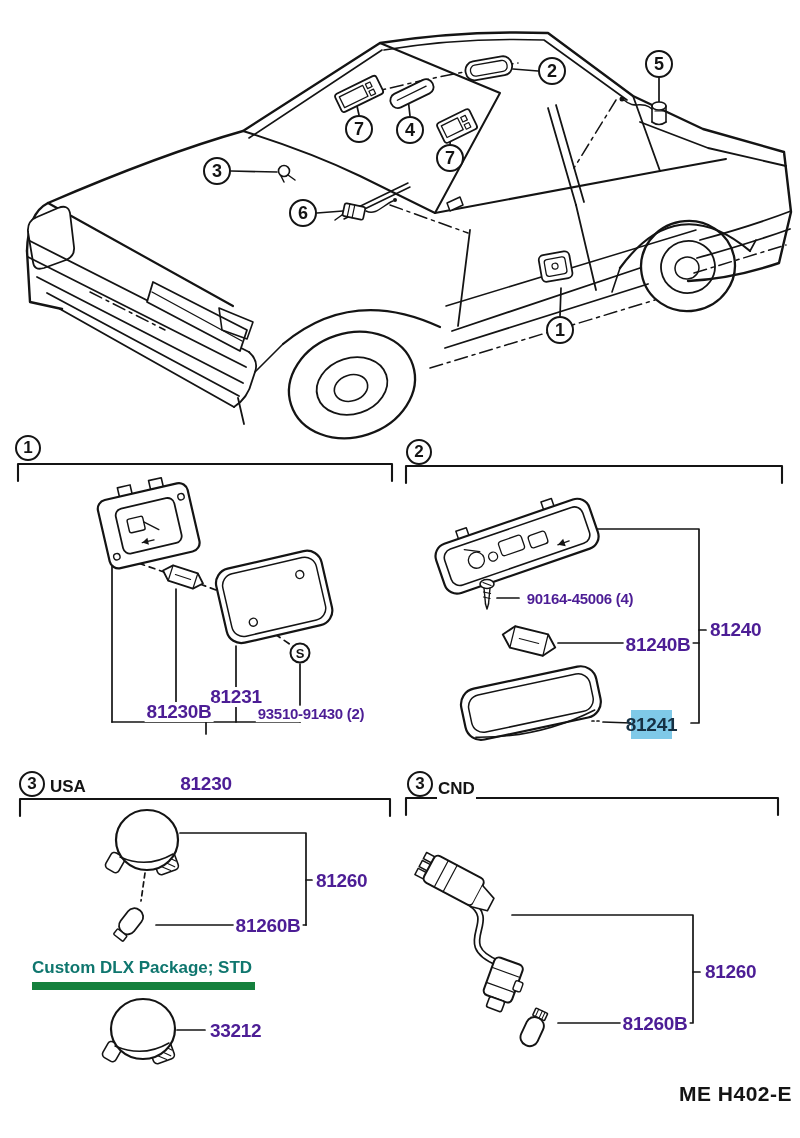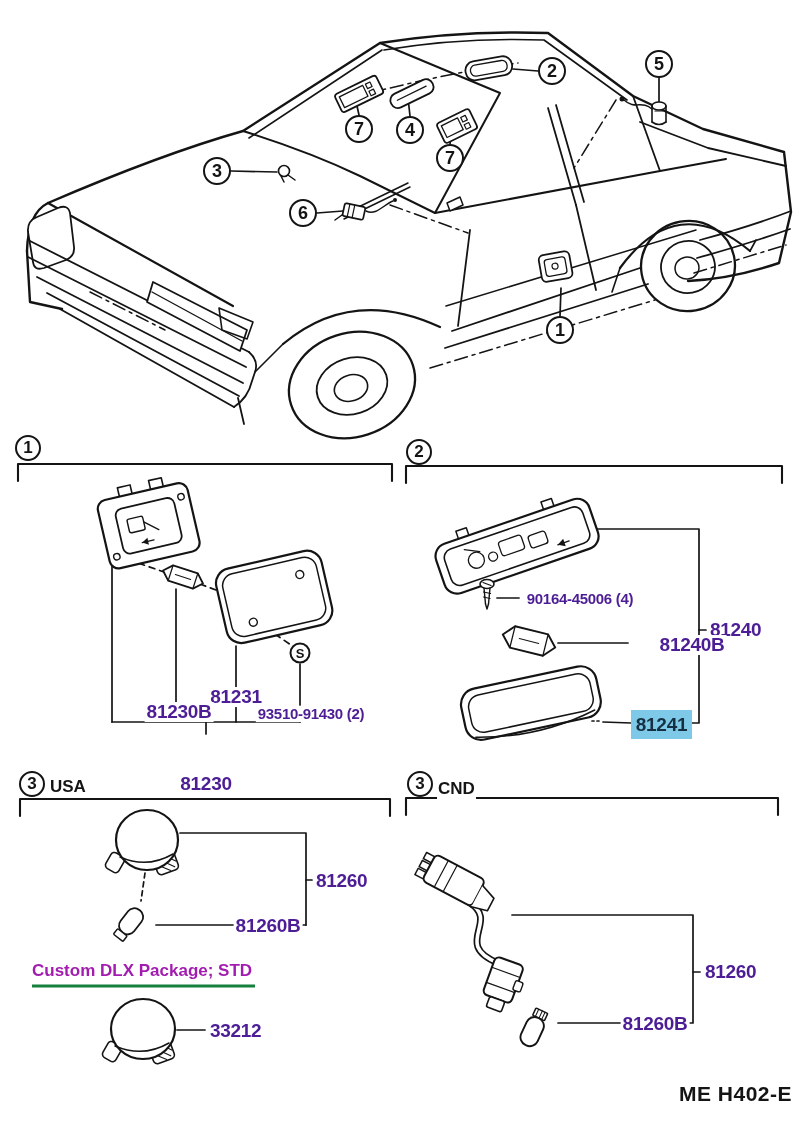--- a/index.html
+++ b/index.html
@@ -18,25 +18,25 @@
   .badge{
     position:absolute;width:28px;height:28px;border:2.6px solid #141414;border-radius:50%;
     background:#fff;display:flex;align-items:center;justify-content:center;
     font-weight:700;font-size:18px;color:#141414;transform:translate(-50%,-50%);
     box-sizing:border-box;
   }
   .badge.s{width:26px;height:26px;font-size:17px;}
   .badge.tiny{width:21px;height:21px;font-size:13px;border-width:2.2px;}
   .region{position:absolute;font-weight:700;font-size:17px;color:#141414;transform:translateY(-50%);background:#fff;padding:0 1px;}
   .note{
-    position:absolute;font-weight:700;font-size:17px;color:#a21caf;background:#fff;
-    transform:translateY(-50%);padding:0 3px 4px 0;border-bottom:3px solid #15803d;white-space:nowrap;
+    position:absolute;font-weight:700;font-size:17px;color:#0f766e;background:#fff;
+    transform:translateY(-50%);padding:0 3px 4px 0;border-bottom:8px solid #15803d;white-space:nowrap;
   }
   .hl{
-    position:absolute;left:631px;top:710px;width:61px;height:29px;
+    position:absolute;left:631px;top:710px;width:41px;height:29px;
     display:flex;align-items:center;justify-content:center;
     font-weight:700;font-size:19px;letter-spacing:-0.3px;cursor:pointer;
   }
   .footer{position:absolute;font-weight:700;font-size:21px;color:#141414;transform:translateY(-50%);white-space:nowrap;letter-spacing:0.5px;}
 </style>
 </head>
 <body>
 
 <svg id="art" viewBox="0 0 800 1138" fill="none" stroke="#141414" stroke-linecap="round" stroke-linejoin="round">
 
@@ -322,21 +322,21 @@
 <div class="region" style="left:437px;top:789px;">CND</div>
 
 <div class="lbl" style="left:236px;top:697px;">81231</div>
 <div class="lbl" style="left:179px;top:712px;">81230B</div>
 <div class="lbl sm" style="left:311px;top:714px;">93510-91430 (2)</div>
 <div class="lbl" style="left:206px;top:784px;">81230</div>
 <div class="badge tiny" style="left:300px;top:653px;">S</div>
 
 <div class="lbl sm" style="left:580px;top:599px;">90164-45006 (4)</div>
 <div class="lbl left" style="left:708px;top:630px;">81240</div>
-<div class="lbl" style="left:692px;top:645px;">81240B</div>
+<div class="lbl" style="left:658px;top:645px;">81240B</div>
 <div class="hl" id="hl-81241" style="background: rgb(127, 201, 232); color: rgb(22, 48, 67);">81241</div>
 
 <div class="lbl left" style="left:314px;top:881px;">81260</div>
 <div class="lbl" style="left:268px;top:926px;">81260B</div>
 <div class="note" style="left:32px;top:974px;">Custom DLX Package; STD</div>
 <div class="lbl left" style="left:208px;top:1031px;">33212</div>
 
 <div class="lbl left" style="left:703px;top:972px;">81260</div>
 <div class="lbl" style="left:655px;top:1024px;">81260B</div>
 

